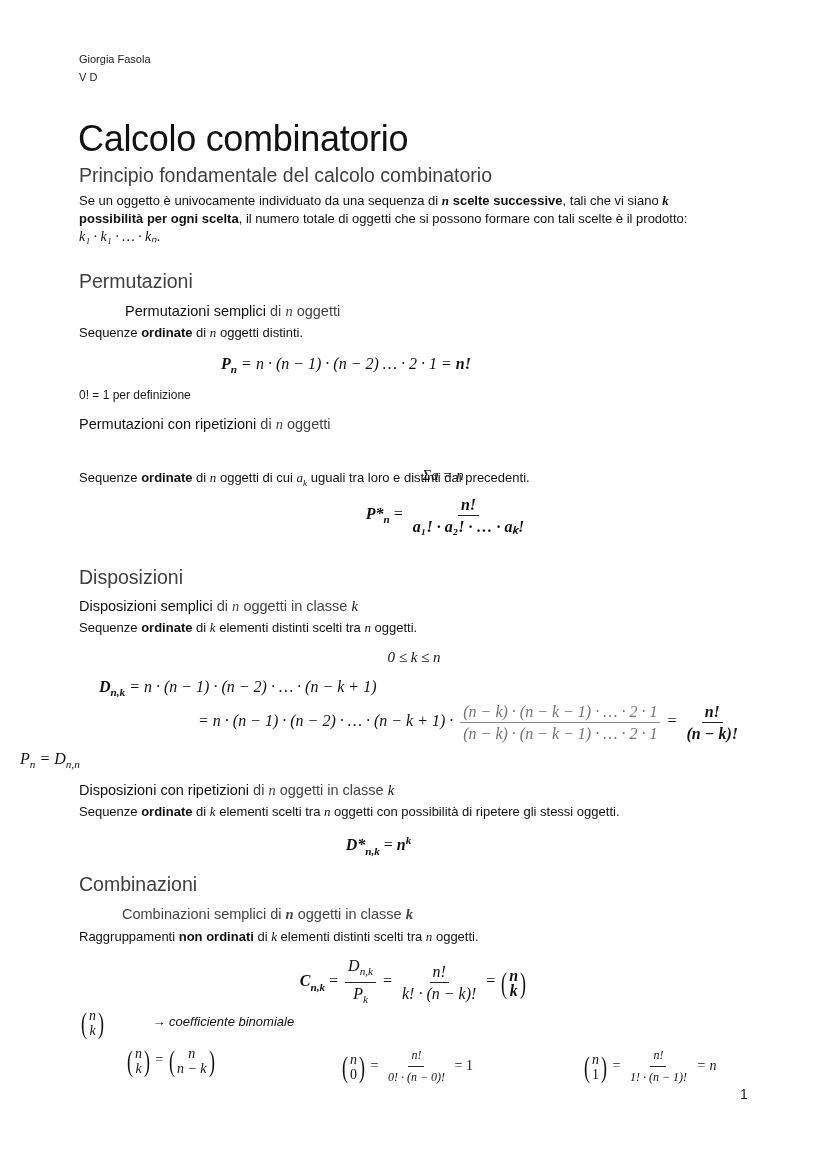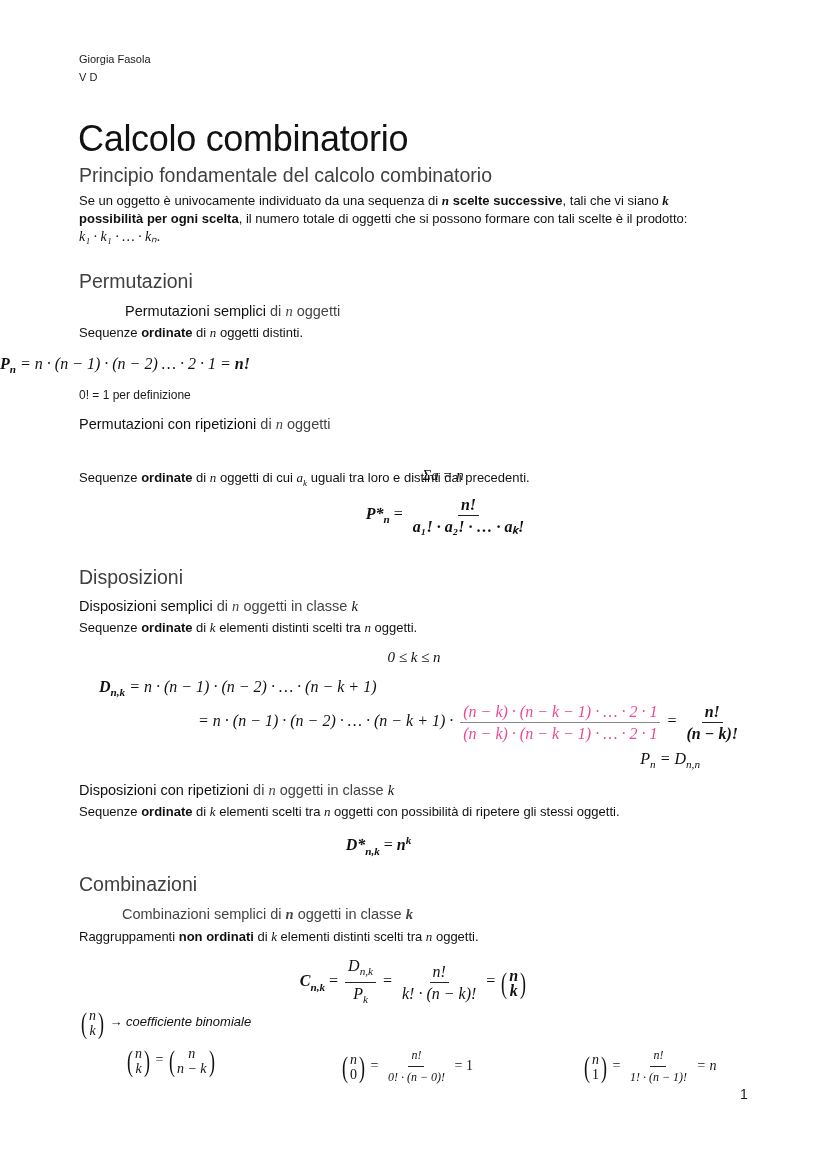--- a/index.html
+++ b/index.html
@@ -12,21 +12,21 @@
   .body { font-size: 13px; line-height: 18px; color: #111; }
   .sub { font-size: 14.5px; color: #111; }
   .sub .light { color: #444; }
   .m { font-family: "Liberation Serif", serif; font-style: italic; }
   .mr { font-family: "Liberation Serif", serif; font-style: normal; }
   .mb { font-family: "Liberation Serif", serif; font-style: italic; font-weight: bold; }
   .eq { font-family: "Liberation Serif", serif; font-size: 16px; color: #111; white-space: nowrap; }
   .frac { display: inline-flex; flex-direction: column; align-items: center; vertical-align: middle; margin: 0 3px; }
   .frac .num { padding: 0 3px 1px 3px; border-bottom: 1px solid #222; line-height: 19px; }
   .frac .den { padding: 1px 3px 0 3px; line-height: 19px; }
-  .gray { color: #ec4899; justify-content: center; }
+  .gray { color: #737373; justify-content: center; }
   .gray .num { border-bottom-color: #888; }
   .binom { display: inline-flex; align-items: center; vertical-align: middle; }
   .binom .p { font-size: 30px; font-family: "Liberation Serif", serif; font-weight: 100; line-height: 30px; transform: scaleX(0.6); }
   .binom .st { display: inline-flex; flex-direction: column; align-items: center; line-height: 15px; }
   sub, sup { font-size: 70%; }
   .justify { text-align: justify; }
 </style>
 </head>
 <body>
 
@@ -43,21 +43,21 @@
 </div>
 
 <div class="abs h2" style="left:79px; top:270px;">Permutazioni</div>
 
 <div class="abs sub" style="left:93px; top:303px;margin-left:32px;">
   <span>Permutazioni semplici</span><span class="light"> di </span><span class="m light">n</span><span class="light"> oggetti</span>
 </div>
 <div class="abs body" style="left:79px; top:324px;">
   <span>Sequenze </span><b>ordinate</b><span> di </span><span class="m">n</span><span> oggetti distinti.</span>
 </div>
-<div class="abs eq" style="left:0; width:676px; top:355px;">
+<div class="abs eq" style="left:8px; width:676px; text-align:center; top:355px;">
   <span class="mb">P</span><sub class="mb">n</sub><span class="m"> = n · (n − 1) · (n − 2) … · 2 · 1 = </span><span class="mb">n!</span>
 </div>
 <div class="abs small" style="left:79px; top:386px; font-size:12px;">0! = 1 per definizione</div>
 
 <div class="abs sub" style="left:79px; top:416px;">
   <span>Permutazioni con ripetizioni</span><span class="light"> di </span><span class="m light">n</span><span class="light"> oggetti</span>
 </div>
 <div class="abs body" style="left:79px; top:437px;margin-top:32px;">
   <span>Sequenze </span><b>ordinate</b><span> di </span><span class="m">n</span><span> oggetti di cui </span><span class="m">a</span><sub class="m">k</sub><span> uguali tra loro e distinti dai precedenti.</span>
 </div>
@@ -85,21 +85,21 @@
 </div>
 <div class="abs eq" style="left:198px; top:702px;">
   <span class="m">= n · (n − 1) · (n − 2) · … · (n − k + 1) · </span><span class="frac gray">
       <span class="num m">(n − k) · (n − k − 1) · … · 2 · 1</span>
       <span class="den m">(n − k) · (n − k − 1) · … · 2 · 1</span>
     </span><span class="mr"> = </span><span class="frac">
       <span class="num mb">n!</span>
       <span class="den mb">(n − k)!</span>
     </span>
 </div>
-<div class="abs eq" style="left:0; width:700px; text-align:right; top:750px;">
+<div class="abs eq" style="left:0; width:700px; text-align:left; top:750px;padding-left:20px;">
   <span class="m">P</span><sub class="m">n</sub><span class="m"> = D</span><sub class="m">n,n</sub>
 </div>
 
 <div class="abs sub" style="left:79px; top:782px;">
   <span>Disposizioni con ripetizioni</span><span class="light"> di </span><span class="m light">n</span><span class="light"> oggetti in classe </span><span class="m">k</span>
 </div>
 <div class="abs body" style="left:79px; top:803px;">
   <span>Sequenze </span><b>ordinate</b><span> di </span><span class="m">k</span><span> elementi scelti tra </span><span class="m">n</span><span> oggetti con possibilità di ripetere gli stessi oggetti.</span>
 </div>
 <div class="abs eq" style="left:0; width:757px; text-align:center; top:834px;">
@@ -138,21 +138,21 @@
 
 <div class="abs eq" style="left:79px; top:1008px; font-size:14px;">
   <span class="binom">
       <span class="p">(</span>
       <span class="st m">
         <span>n</span>
         <span>k</span>
       </span>
       <span class="p">)</span>
     </span>
-  <span style="font-family:'Liberation Sans',sans-serif; font-style:italic; font-size:13px;">→ coefficiente binomiale</span>
+  <span style="font-family:'Liberation Sans',sans-serif; font-style:italic; font-size:13px;margin-left:43px;">→ coefficiente binomiale</span>
 </div>
 
 <div class="abs eq" style="left:125px; top:1046px; font-size:14px;">
   <span class="binom">
       <span class="p">(</span>
       <span class="st m">
         <span>n</span>
         <span>k</span>
       </span>
       <span class="p">)</span>

